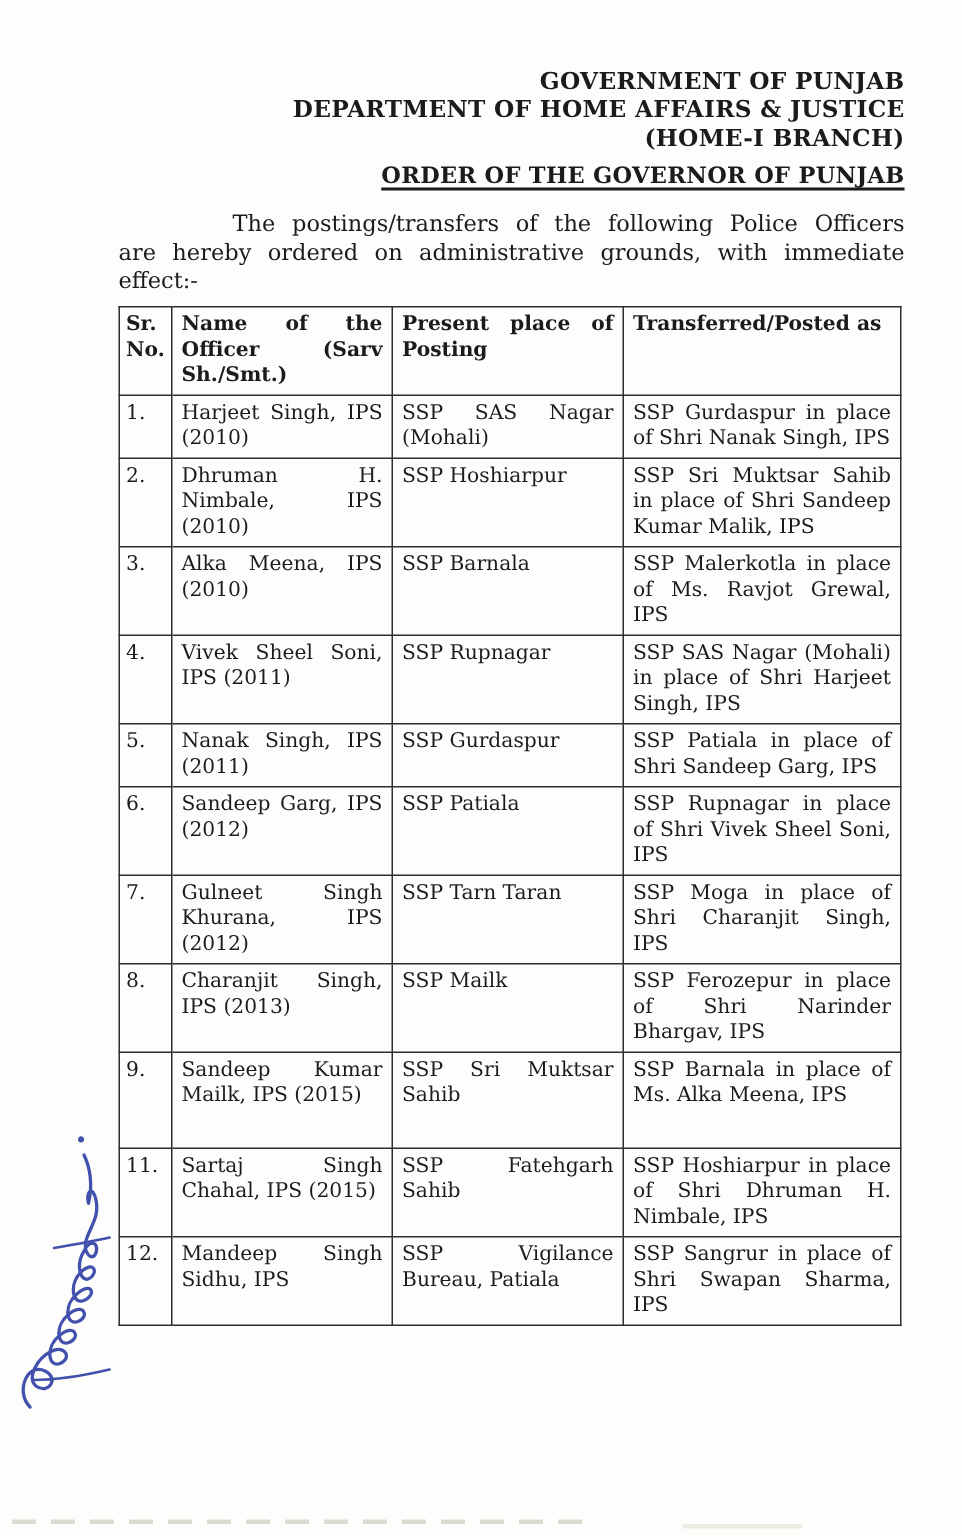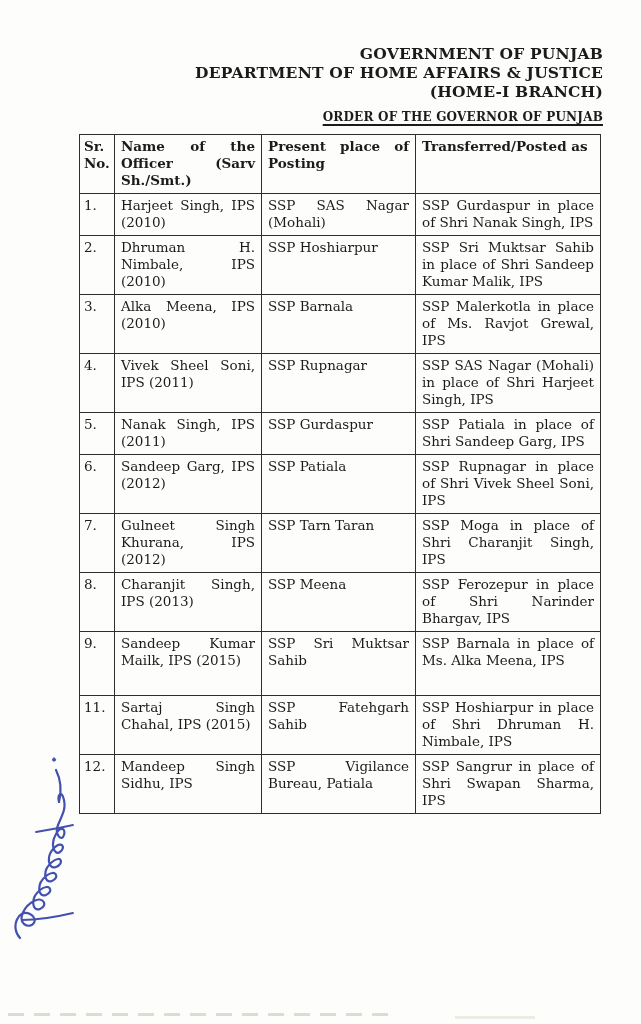--- a/index.html
+++ b/index.html
@@ -24,21 +24,21 @@
   .heading {
     text-align: right;
     font-weight: bold;
     font-size: 15.5px;
     line-height: 19px;
     letter-spacing: 0.2px;
     margin: 0;
   }
   .order-title {
     margin-top: 7px;
-    font-size: 12px;
+    font-size: 15px;
     text-decoration: underline;
     text-decoration-thickness: 1.5px;
     text-underline-offset: 3px;
   }
   .intro {
     margin: 13px 0 0 0;
     font-size: 15px;
     line-height: 19px;
     text-align: justify;
     text-indent: 76px;
@@ -102,20 +102,21 @@
 </style>
 </head>
 <body>
 
 <div class="doc">
   <p class="heading">GOVERNMENT OF PUNJAB</p>
   <p class="heading">DEPARTMENT OF HOME AFFAIRS &amp; JUSTICE</p>
   <p class="heading">(HOME-I BRANCH)</p>
   <p class="heading order-title">ORDER OF THE GOVERNOR OF PUNJAB</p>
 
+  <p class="intro">The postings/transfers of the following Police Officers are hereby ordered on administrative grounds, with immediate effect:-</p>
 
   <table class="transfer">
     <colgroup>
       <col style="width:35px">
       <col style="width:147px">
       <col style="width:154px">
       <col style="width:185px">
     </colgroup>
     <thead>
       <tr>
@@ -164,21 +165,21 @@
         </tr>
         <tr>
           <td class="sr-col">7.</td>
           <td>Gulneet Singh Khurana, IPS (2012)</td>
           <td>SSP Tarn Taran</td>
           <td>SSP Moga in place of Shri Charanjit Singh, IPS</td>
         </tr>
         <tr>
           <td class="sr-col">8.</td>
           <td>Charanjit Singh, IPS (2013)</td>
-          <td>SSP Meena</td>
+          <td>SSP Mailk</td>
           <td>SSP Ferozepur in place of Shri Narinder Bhargav, IPS</td>
         </tr>
         <tr>
           <td class="sr-col">9.</td>
           <td>Sandeep Kumar Mailk, IPS (2015)</td>
           <td>SSP Sri Muktsar Sahib</td>
           <td>SSP Barnala in place of Ms. Alka Meena, IPS</td>
         </tr>
         <tr>
           <td class="sr-col">11.</td>

